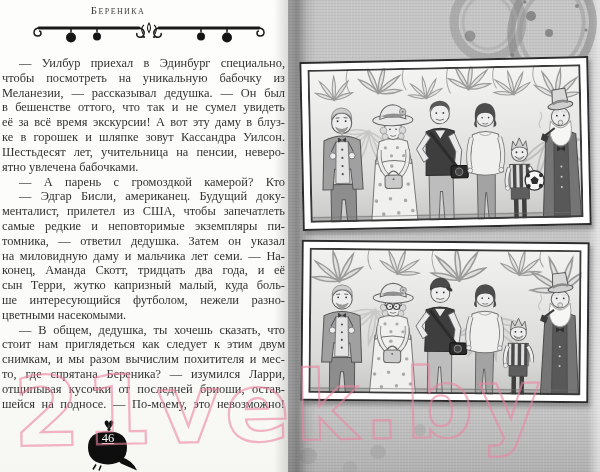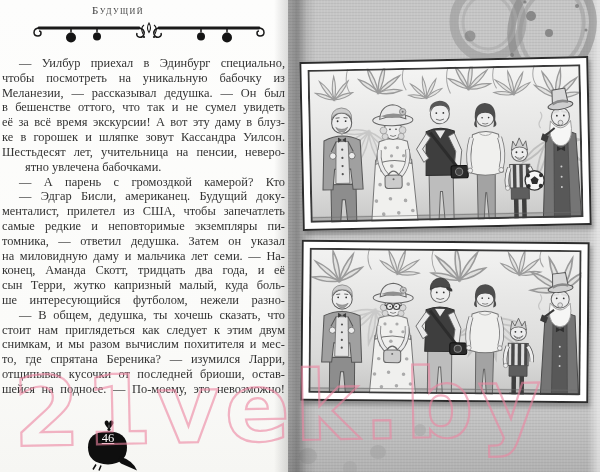--- a/index.html
+++ b/index.html
@@ -9,21 +9,21 @@
   
   .left-page{position:absolute;left:0;top:0;width:290px;height:472px;
     background:linear-gradient(180deg,#fdfdfc 0%,#fbfbf9 70%,#f6f6f3 100%);}
   .running-head{position:absolute;left:0;top:4px;width:236px;text-align:center;
     font-size:11px;letter-spacing:1.4px;color:#3d3d3d;font-variant:small-caps;}
   .ornament{position:absolute;left:33px;top:20px;}
   .text-block{position:absolute;left:2px;top:56px;width:283px;color:#333;
     font-size:12.4px;line-height:14.82px;}
   .line{text-align:justify;text-align-last:justify;height:14.82px;overflow:visible;}
   .line.first{padding-left:17px;}
-  .line.end{text-align-last:left;margin-left:23px;}
+  .line.end{text-align-last:left;}
   .page-marker{position:absolute;left:82px;top:419px;width:56px;height:53px;}
   .page-marker .num{position:absolute;left:0;top:12px;width:52px;text-align:center;
     color:#fff;font-size:12.5px;text-decoration:underline;}
 
   
   .spine{position:absolute;left:274px;top:0;width:42px;height:472px;z-index:3;
     background:linear-gradient(90deg,rgba(40,40,40,0) 0%,rgba(40,40,40,.18) 38%,
       rgba(40,40,40,.34) 55%,rgba(40,40,40,.10) 78%,rgba(40,40,40,0) 100%);}
 
   
@@ -247,21 +247,21 @@
     <g id="extra-cap">
       <path d="M121,42 Q121,31 131,30 Q141,31 141,42 Q131,36 121,42 Z" fill="#4a4a4a" stroke="#333" stroke-width=".8"></path>
       <path d="M138,39 Q144,40 143,44 Q138,43 137,41 Z" fill="#3a3a3a"></path>
     </g>
   </defs>
 </svg>
 
 <div class="spread">
 
   <div class="left-page">
-    <div class="running-head">Будущий</div>
+    <div class="running-head">Береника</div>
 
     <svg class="ornament" width="232" height="27" viewBox="0 0 232 27">
       <g stroke="#1a1a1a" fill="none">
         <path d="M6,8 H106" stroke-width="2.8" stroke-linecap="round"></path>
         <path d="M126,8 H226" stroke-width="2.8" stroke-linecap="round"></path>
         <path d="M7,8 Q1,8 1,12.5 Q1,16 5,16 Q8,16 8,13 Q8,11 6,11" stroke-width="1.5"></path>
         <path d="M106,8 Q112,9 111,14 Q110,18 106,17 Q103,16 104,13" stroke-width="1.5"></path>
         <path d="M126,8 Q120,9 121,14 Q122,18 126,17 Q129,16 128,13" stroke-width="1.5"></path>
         <path d="M225,8 Q231,8 231,12.5 Q231,16 227,16 Q224,16 224,13 Q224,11 226,11" stroke-width="1.5"></path>
         <path d="M38,9 V12.5 M64,9 V12.5 M168,9 V12.5 M194,9 V12.5" stroke-width="1.5"></path>
@@ -289,20 +289,21 @@
       <div class="line end">ятно увлечена бабочками.</div>
       <div class="line first">— А парень с громоздкой камерой? Кто</div>
       <div class="line first">— Эдгар Бисли, американец. Будущий доку-</div>
       <div class="line">менталист, прилетел из США, чтобы запечатлеть</div>
       <div class="line">самые редкие и неповторимые экземпляры пи-</div>
       <div class="line">томника, — ответил дедушка. Затем он указал</div>
       <div class="line">на миловидную даму и мальчика лет семи. — На-</div>
       <div class="line">конец, Аманда Скотт, тридцать два года, и её</div>
       <div class="line">сын Терри, жутко капризный малый, куда боль-</div>
       <div class="line">ше интересующийся футболом, нежели разно-</div>
+      <div class="line end">цветными насекомыми.</div>
       <div class="line first">— В общем, дедушка, ты хочешь сказать, что</div>
       <div class="line">стоит нам приглядеться как следует к этим двум</div>
       <div class="line">снимкам, и мы разом вычислим похитителя и мес-</div>
       <div class="line">то, где спрятана Береника? — изумился Ларри,</div>
       <div class="line">отщипывая кусочки от последней бриоши, остав-</div>
       <div class="line">шейся на подносе. — По-моему, это невозможно!</div>
     </div>
 
     <div class="page-marker">
       <svg width="56" height="53" viewBox="0 0 56 52">

